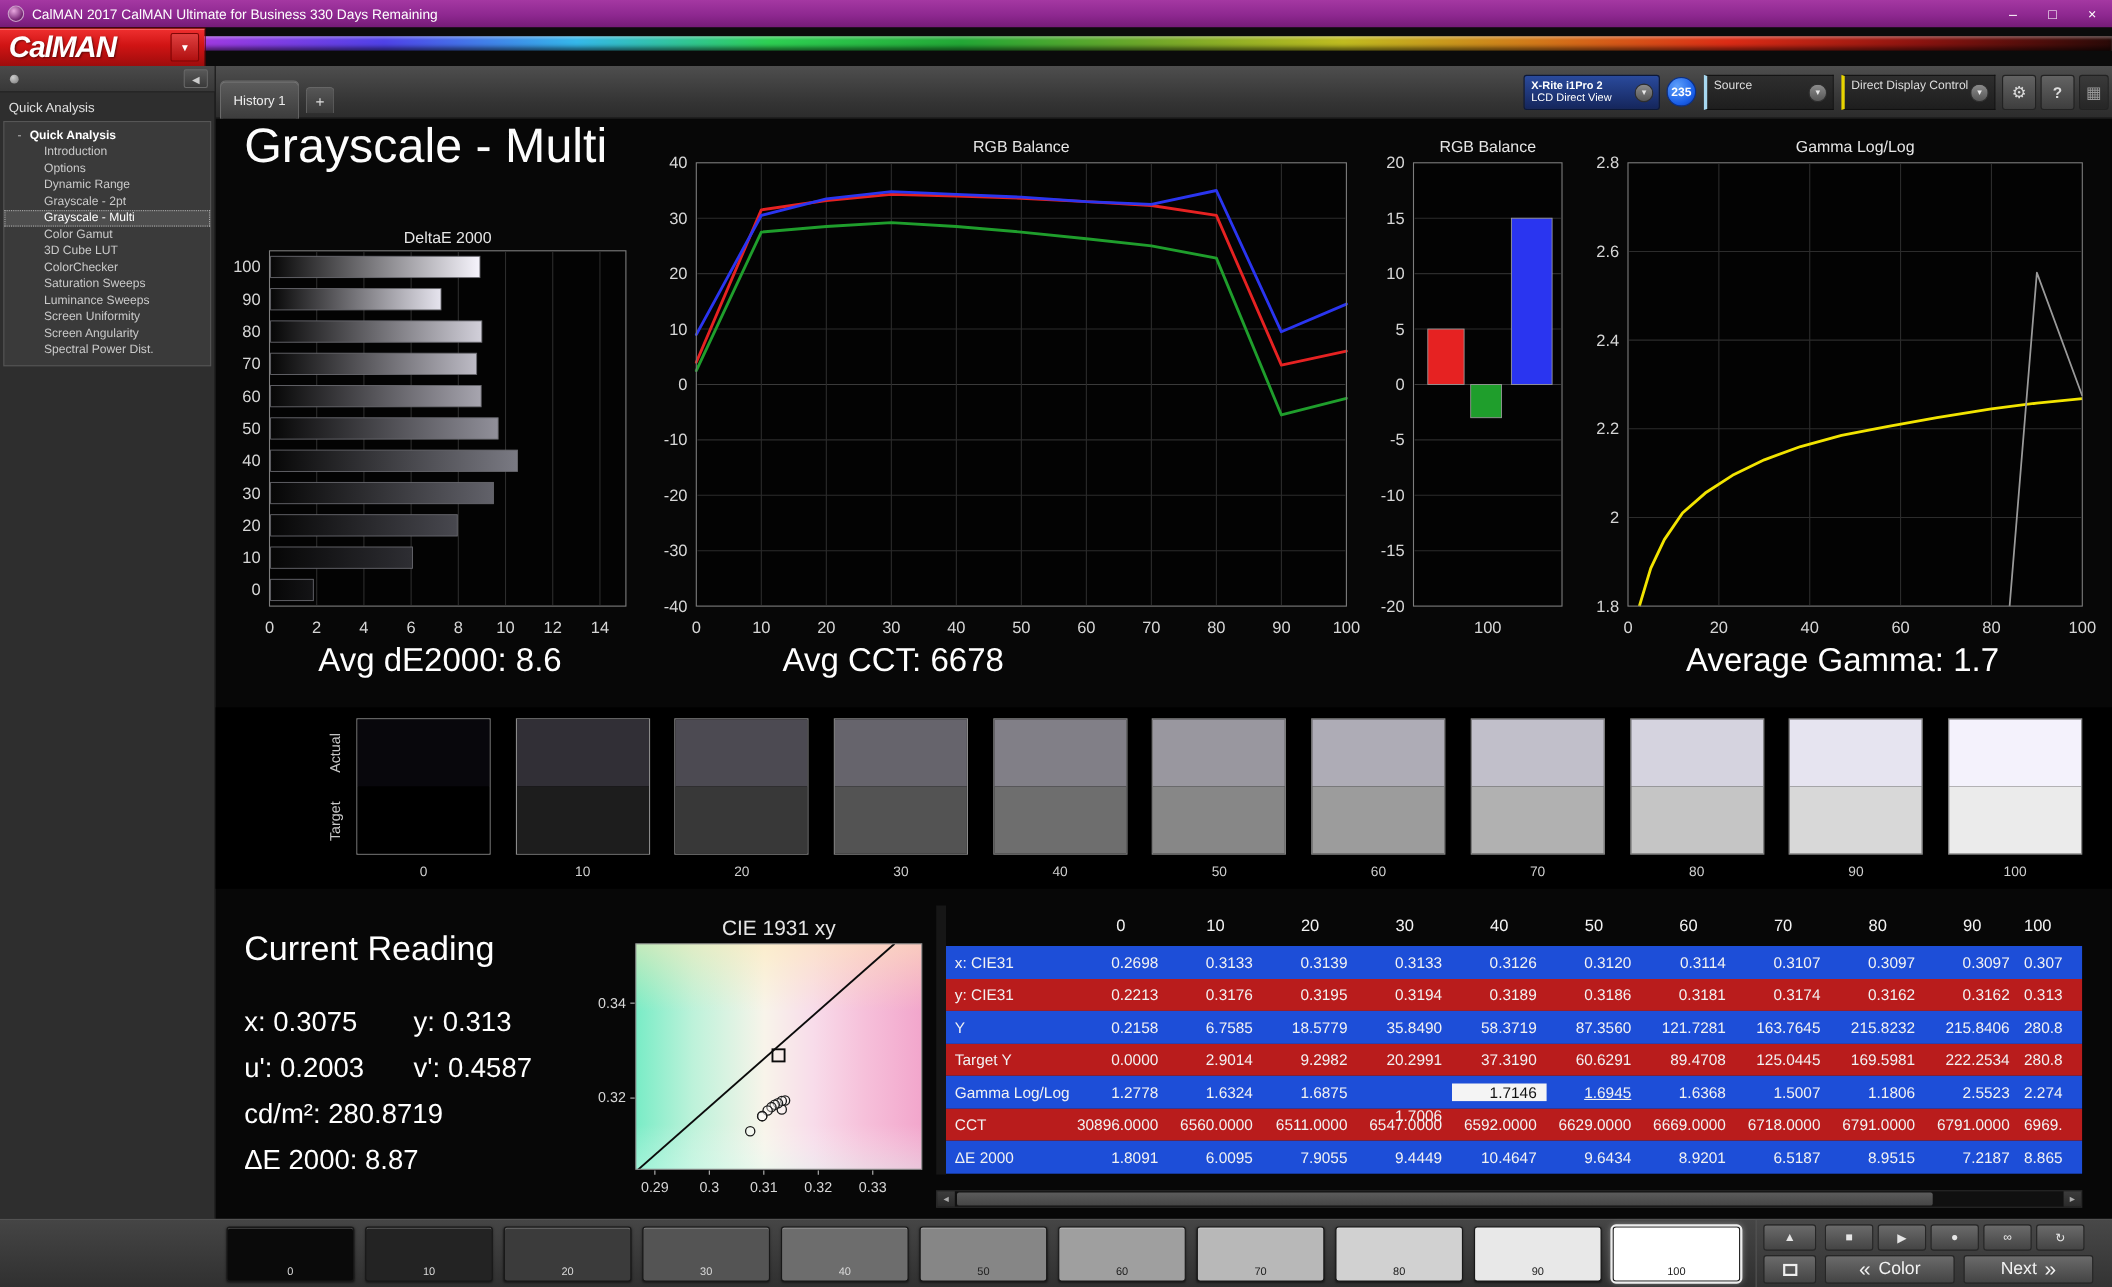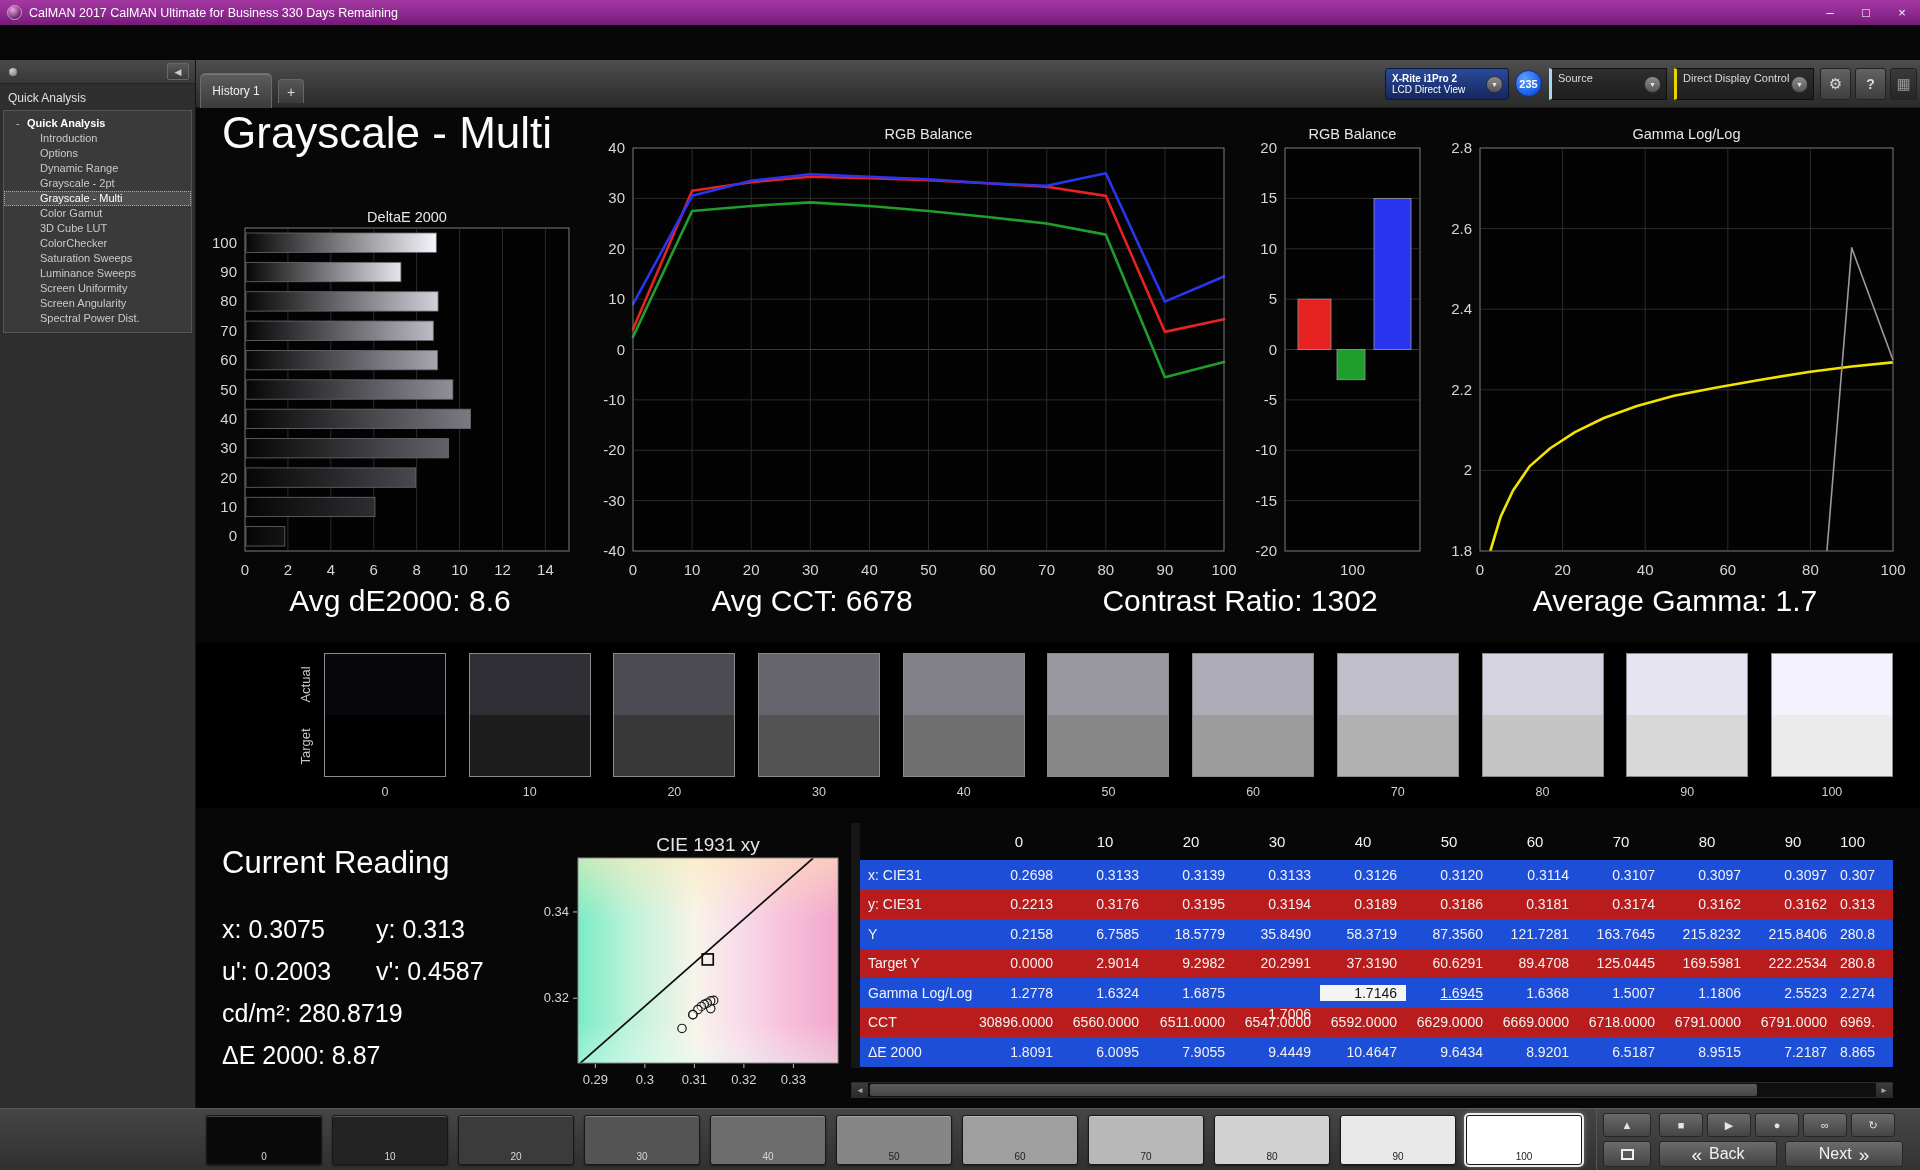--- a/index.html
+++ b/index.html
@@ -145,20 +145,27 @@
   <div class="titlebar">
     <span class="tb-icon"></span>
     <span class="tb-title">CalMAN 2017 CalMAN Ultimate for Business 330 Days Remaining</span>
     <span class="tb-controls">
       <span class="tb-btn">–</span>
       <span class="tb-btn">□</span>
       <span class="tb-btn">×</span>
     </span>
   </div>
 
+  <div class="headerband">
+    <div id="rainbow" style="background: linear-gradient(90deg, rgb(238, 70, 216) 0%, rgb(165, 58, 224) 9.1%, rgb(79, 66, 232) 18.2%, rgb(53, 184, 234) 27.3%, rgb(46, 208, 83) 36.4%, rgb(35, 168, 54) 45.5%, rgb(113, 168, 42) 54.5%, rgb(192, 188, 32) 63.6%, rgb(210, 121, 26) 72.7%, rgb(220, 44, 22) 81.8%, rgb(140, 20, 16) 90.9%, rgb(42, 10, 8) 100%);"></div>
+    <div class="logo">
+      <span class="logo-text">CalMAN</span>
+      <span class="logo-drop">▼</span>
+    </div>
+  </div>
 
   <div class="toolbar">
     <div class="tab">
       <span>History 1</span>
     </div>
     <div class="tab-add">+</div>
 
     <div class="meter-dd">
       <div class="meter-lines">
         <div>X-Rite i1Pro 2</div>
@@ -405,21 +412,20 @@
         <text x="370.40000000000003" y="453" text-anchor="middle" font-size="15" fill="#d6d6d6" font-family="Liberation Sans, sans-serif">80</text>
         <text x="453" y="453" text-anchor="middle" font-size="15" fill="#d6d6d6" font-family="Liberation Sans, sans-serif">100</text>
         <polyline points="50.325,429 60.650000000000006,394.745 73.03999999999999,368.55 89.56,344.3700000000001 110.21000000000001,326.2349999999999 134.99,310.1149999999999 163.89999999999998,296.01 196.94,283.9199999999999 234.10999999999999,273.8449999999999 275.40999999999997,265.78499999999997 320.84000000000003,257.7249999999999 370.40000000000003,249.66499999999994 411.7,244.42599999999996 453,240.39600000000004" fill="none" stroke="#f2e400" stroke-width="2.6" stroke-linejoin="round"></polyline>
         <polyline points="386.91999999999996,429 411.7,125.82310000000004 453,237.97799999999995" fill="none" stroke="#9a9a9a" stroke-width="1.6" stroke-linejoin="round"></polyline>
         <rect x="40" y="26" width="413" height="403" fill="none" stroke="#7d7d7d"></rect>
       </svg>
   </div>
 
   <div class="sum" style="left:400px">Avg dE2000: 8.6</div>
   <div class="sum" style="left:812px">Avg CCT: 6678</div>
-  <div class="sum" style="left:1240px">Contrast Ratio: 1302</div>
   <div class="sum" style="left:1675px">Average Gamma: 1.7</div>
 
   <div class="strip">
     <div class="vlabel" style="top:34px">Actual</div>
     <div class="vlabel" style="top:96px">Target</div>
     <div class="gs-row" id="gs-row">
         <div class="gs-cell">
           <div class="gs-sq">
             <div class="gs-a" style="background: rgb(8, 7, 12);"></div>
             <div class="gs-t" style="background: rgb(0, 0, 0);"></div>
@@ -747,21 +753,21 @@
         <span>●</span>
       </div>
       <div class="t-btn" style="left:206px;top:4px;width:44px;height:24px">
         <span>∞</span>
       </div>
       <div class="t-btn" style="left:254px;top:4px;width:44px;height:24px">
         <span>↻</span>
       </div>
       <div class="t-btn nav-btn" style="left:62px;top:32px;width:118px;height:26px">
         <span class="chev">«</span>
-        <span>Back</span>
+        <span>Color</span>
       </div>
       <div class="t-btn nav-btn" style="left:188px;top:32px;width:118px;height:26px">
         <span>Next</span>
         <span class="chev">»</span>
       </div>
     </div>
   </div>
 
 </div>
 

